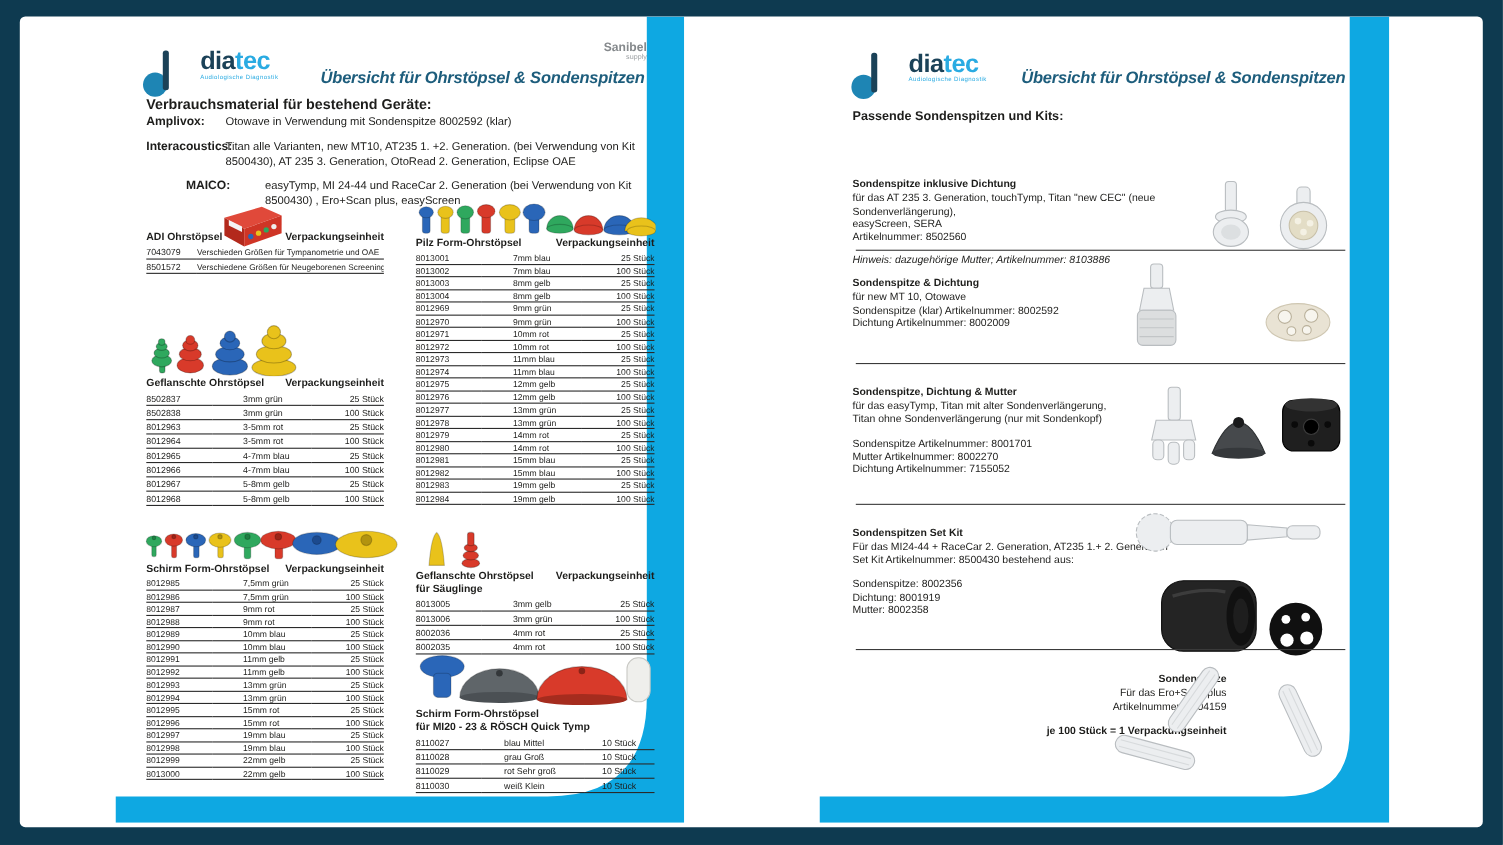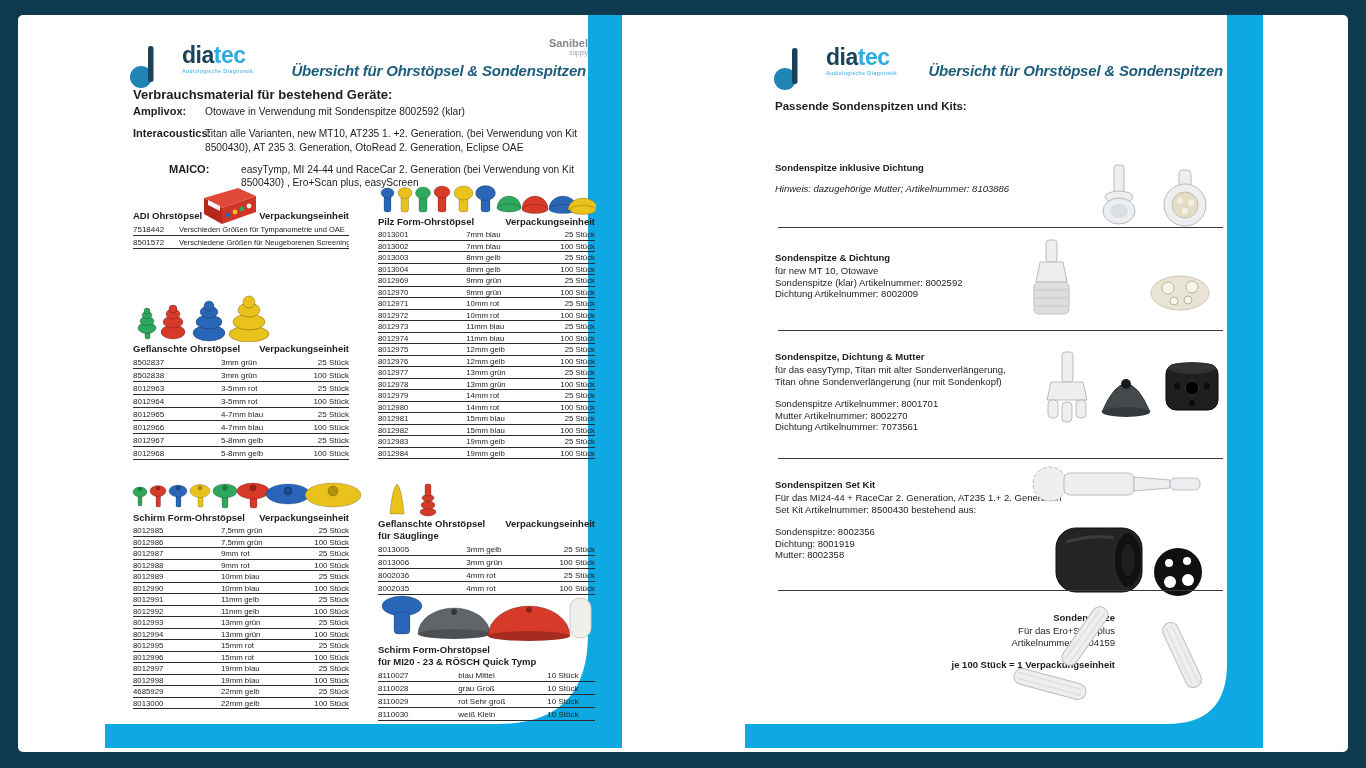--- a/index.html
+++ b/index.html
@@ -117,21 +117,21 @@
   </svg>
 
   <div class="tbl" style="left:133px;top:210px;width:216px;">
     <div class="t-head">
       <span>ADI Ohrstöpsel</span>
       <span>Verpackungseinheit</span>
     </div>
     <table class="c2">
         <tbody>
           <tr>
-            <td>7518442</td>
+            <td>7043079</td>
             <td>Verschieden Größen für Tympanometrie und OAE</td>
           </tr>
           <tr>
             <td>8501572</td>
             <td>Verschiedene Größen für Neugeborenen Screening</td>
           </tr>
         </tbody>
       </table>
   </div>
 
@@ -328,21 +328,21 @@
             <td>8012997</td>
             <td>19mm blau</td>
             <td>25 Stück</td>
           </tr>
           <tr>
             <td>8012998</td>
             <td>19mm blau</td>
             <td>100 Stück</td>
           </tr>
           <tr>
-            <td>4685929</td>
+            <td>8012999</td>
             <td>22mm gelb</td>
             <td>25 Stück</td>
           </tr>
           <tr>
             <td>8013000</td>
             <td>22mm gelb</td>
             <td>100 Stück</td>
           </tr>
         </tbody>
       </table>
@@ -604,20 +604,25 @@
       <div class="wm-main"><span class="wm-dia">dia</span><span class="wm-tec">tec</span></div>
       <div class="wm-tag">Audiologische Diagnostik</div>
     </div>
   </div>
   <div class="doc-title" style="left:887px;top:62px;">Übersicht für Ohrstöpsel &amp; Sondenspitzen</div>
 
   <div class="kits-h" style="left:775px;top:100px;">Passende Sondenspitzen und Kits:</div>
 
   <div class="sec" style="left:775px;top:138px;margin-top:24px;">
     <div class="h">Sondenspitze inklusive Dichtung</div>
+    <div>
+        <div class="ln">für das AT 235 3. Generation, touchTymp, Titan "new CEC" (neue Sondenverlängerung),</div>
+        <div class="ln">easyScreen, SERA</div>
+        <div class="ln">Artikelnummer: 8502560</div>
+      </div>
     <div class="note">Hinweis: dazugehörige Mutter; Artikelnummer: 8103886</div>
   </div>
   <svg class="img" style="left:1098px;top:163px;" width="42" height="64" viewBox="0 0 42 64">
     <rect x="16" y="2" width="10" height="28" rx="3" fill="var(--clear-fill)" stroke="var(--clear-stroke)"></rect>
     <ellipse cx="21" cy="34" rx="14" ry="6" fill="var(--clear-fill)" stroke="var(--clear-stroke)"></ellipse>
     <ellipse cx="21" cy="48" rx="16" ry="13" fill="var(--clear-fill)" stroke="var(--clear-stroke)"></ellipse>
     <ellipse cx="21" cy="48" rx="9" ry="7" fill="#dcdfe1"></ellipse>
   </svg>
   <svg class="img" style="left:1158px;top:168px;" width="54" height="60" viewBox="0 0 54 60">
     <rect x="21" y="2" width="12" height="20" rx="4" fill="var(--clear-fill)" stroke="var(--clear-stroke)"></rect>
@@ -656,21 +661,21 @@
 
   <div class="sec" style="left:775px;top:351px;">
     <div class="h">Sondenspitze, Dichtung &amp; Mutter</div>
     <div>
         <div class="ln">für das easyTymp, Titan mit alter Sondenverlängerung,</div>
         <div class="ln">Titan ohne Sondenverlängerung (nur mit Sondenkopf)</div>
       </div>
     <div class="grp2">
         <div class="ln">Sondenspitze Artikelnummer: 8001701</div>
         <div class="ln">Mutter Artikelnummer: 8002270</div>
-        <div class="ln">Dichtung Artikelnummer: 7073561</div>
+        <div class="ln">Dichtung Artikelnummer: 7155052</div>
       </div>
   </div>
   <svg class="img" style="left:1043px;top:350px;" width="48" height="74" viewBox="0 0 48 74">
     <rect x="19" y="2" width="11" height="30" rx="3" fill="var(--clear-fill)" stroke="var(--clear-stroke)"></rect>
     <polygon points="8,32 40,32 44,50 4,50" fill="var(--clear-fill)" stroke="var(--clear-stroke)"></polygon>
     <rect x="5" y="50" width="10" height="18" rx="4" fill="var(--clear-fill)" stroke="var(--clear-stroke)"></rect>
     <rect x="19" y="52" width="10" height="20" rx="4" fill="var(--clear-fill)" stroke="var(--clear-stroke)"></rect>
     <rect x="33" y="50" width="10" height="18" rx="4" fill="var(--clear-fill)" stroke="var(--clear-stroke)"></rect>
   </svg>
   <svg class="img" style="left:1098px;top:368px;" width="56" height="50" viewBox="0 0 56 50">

